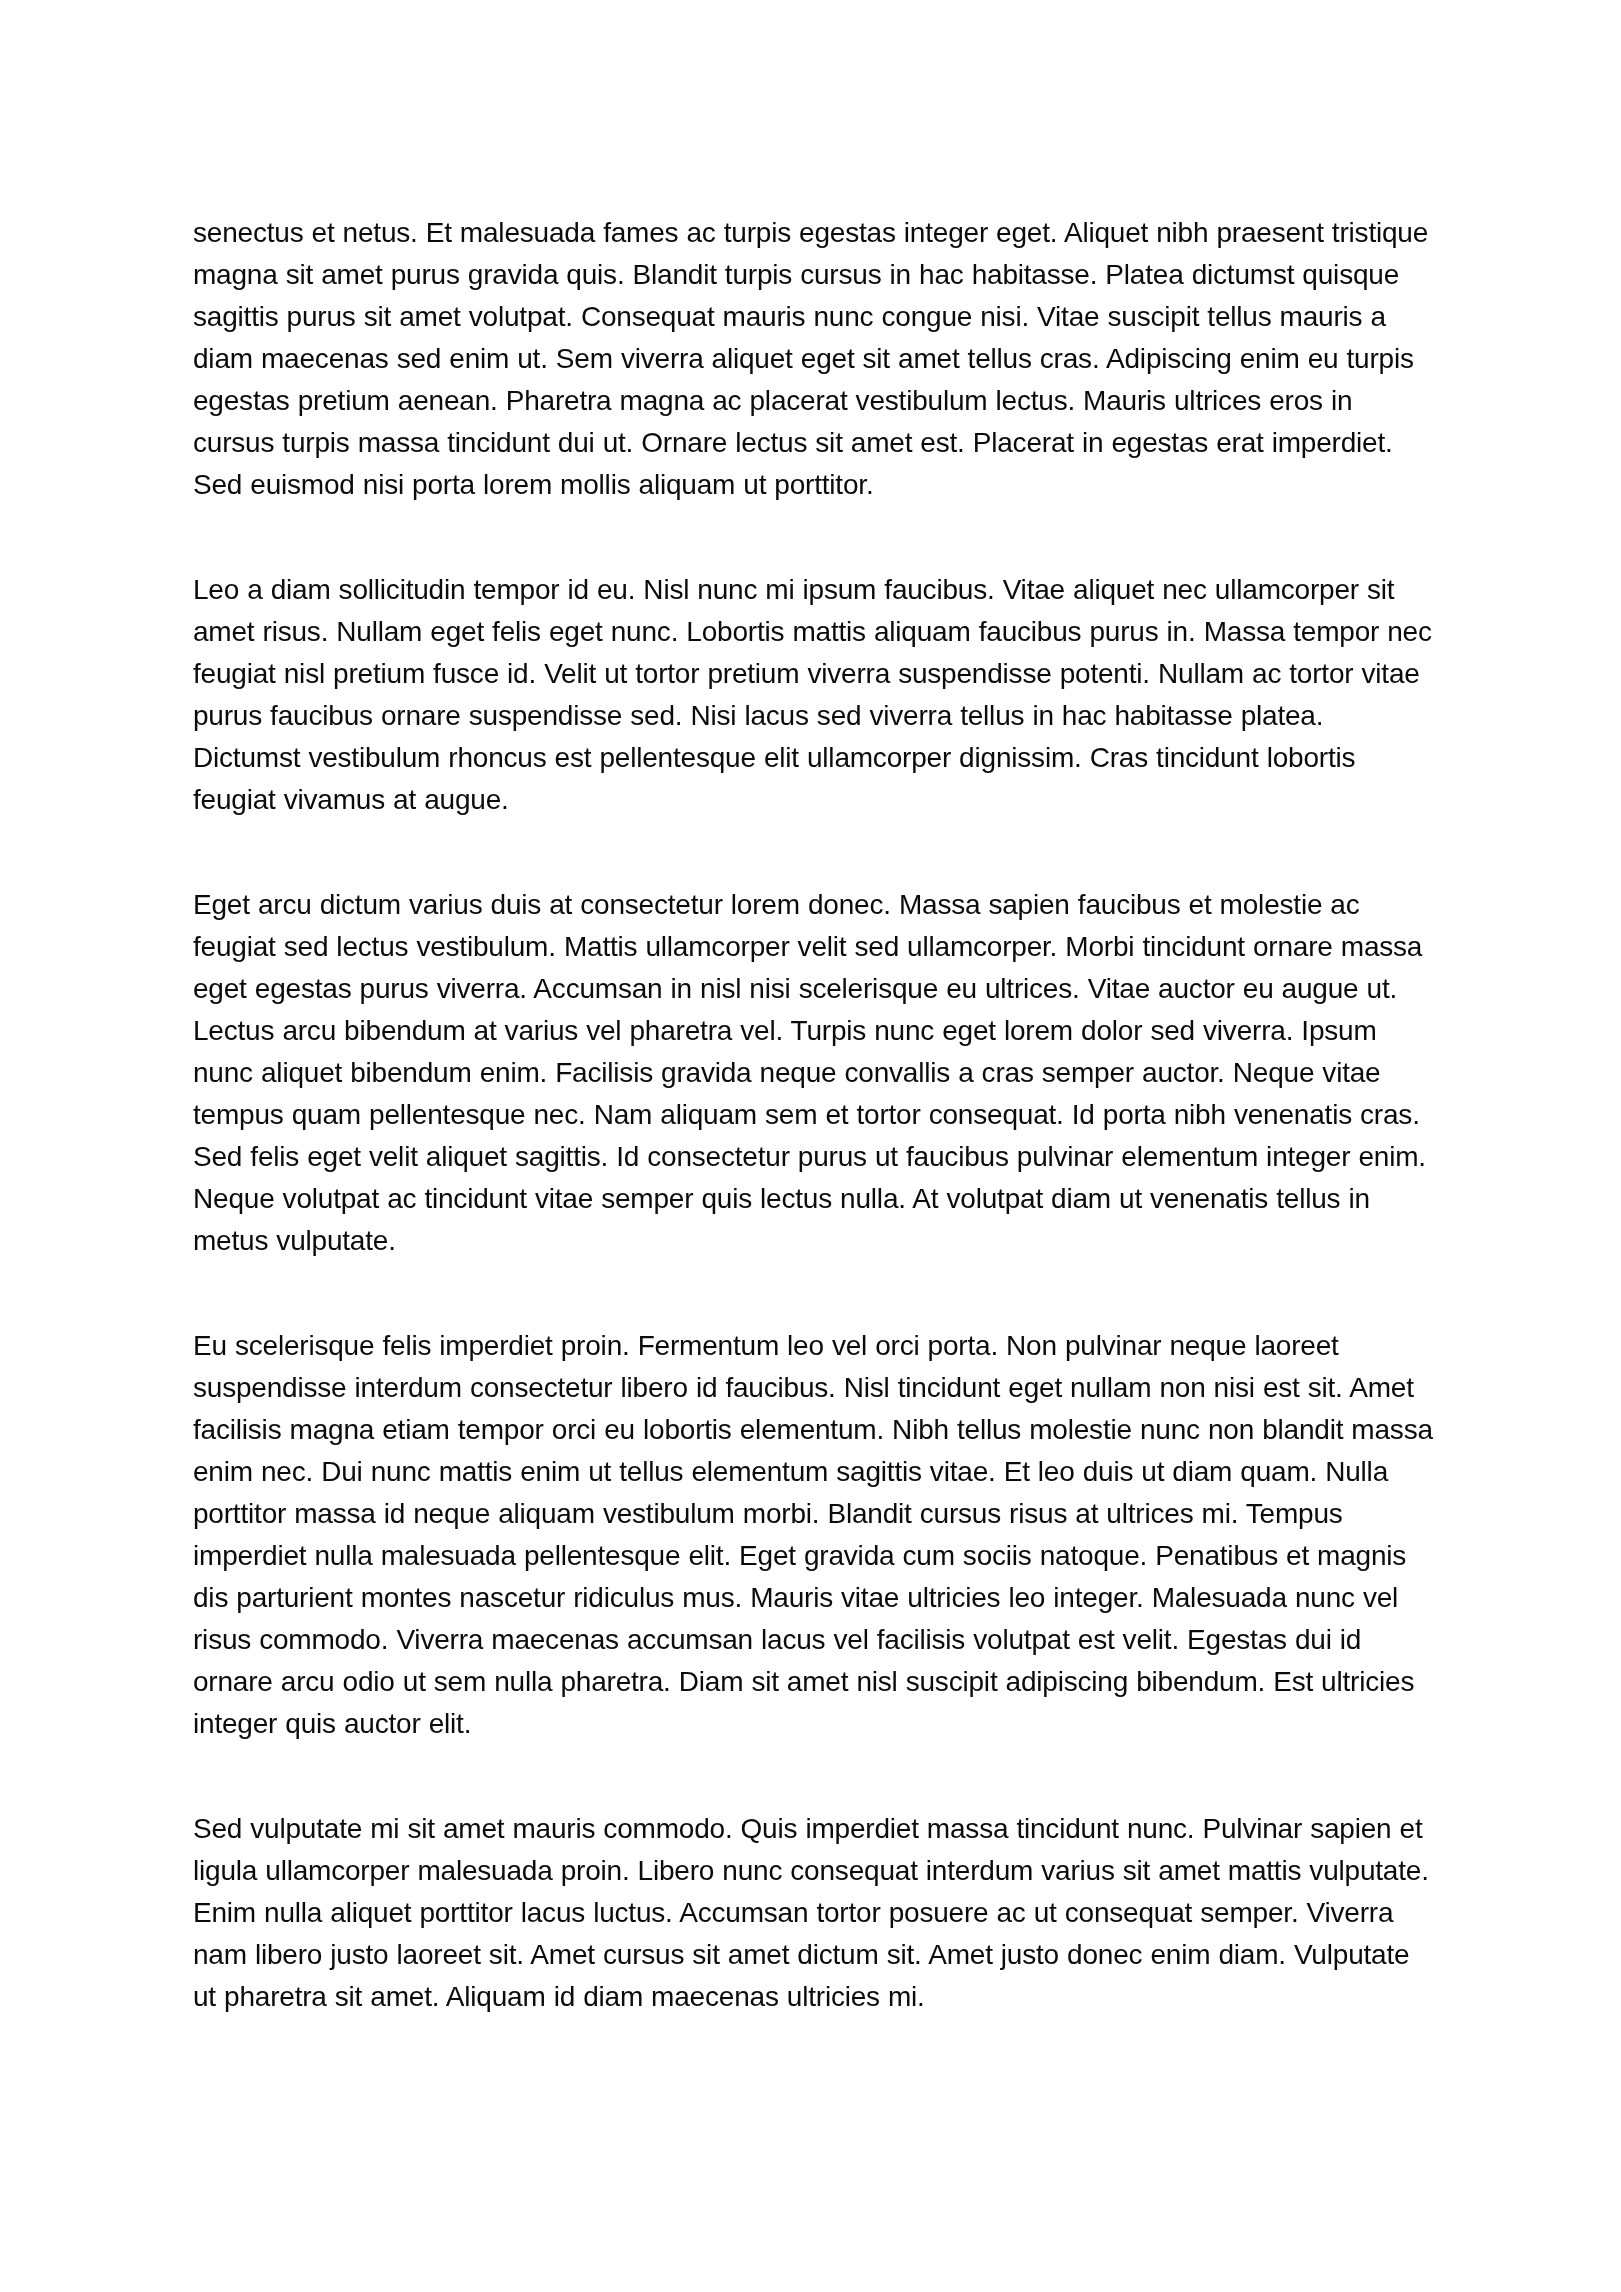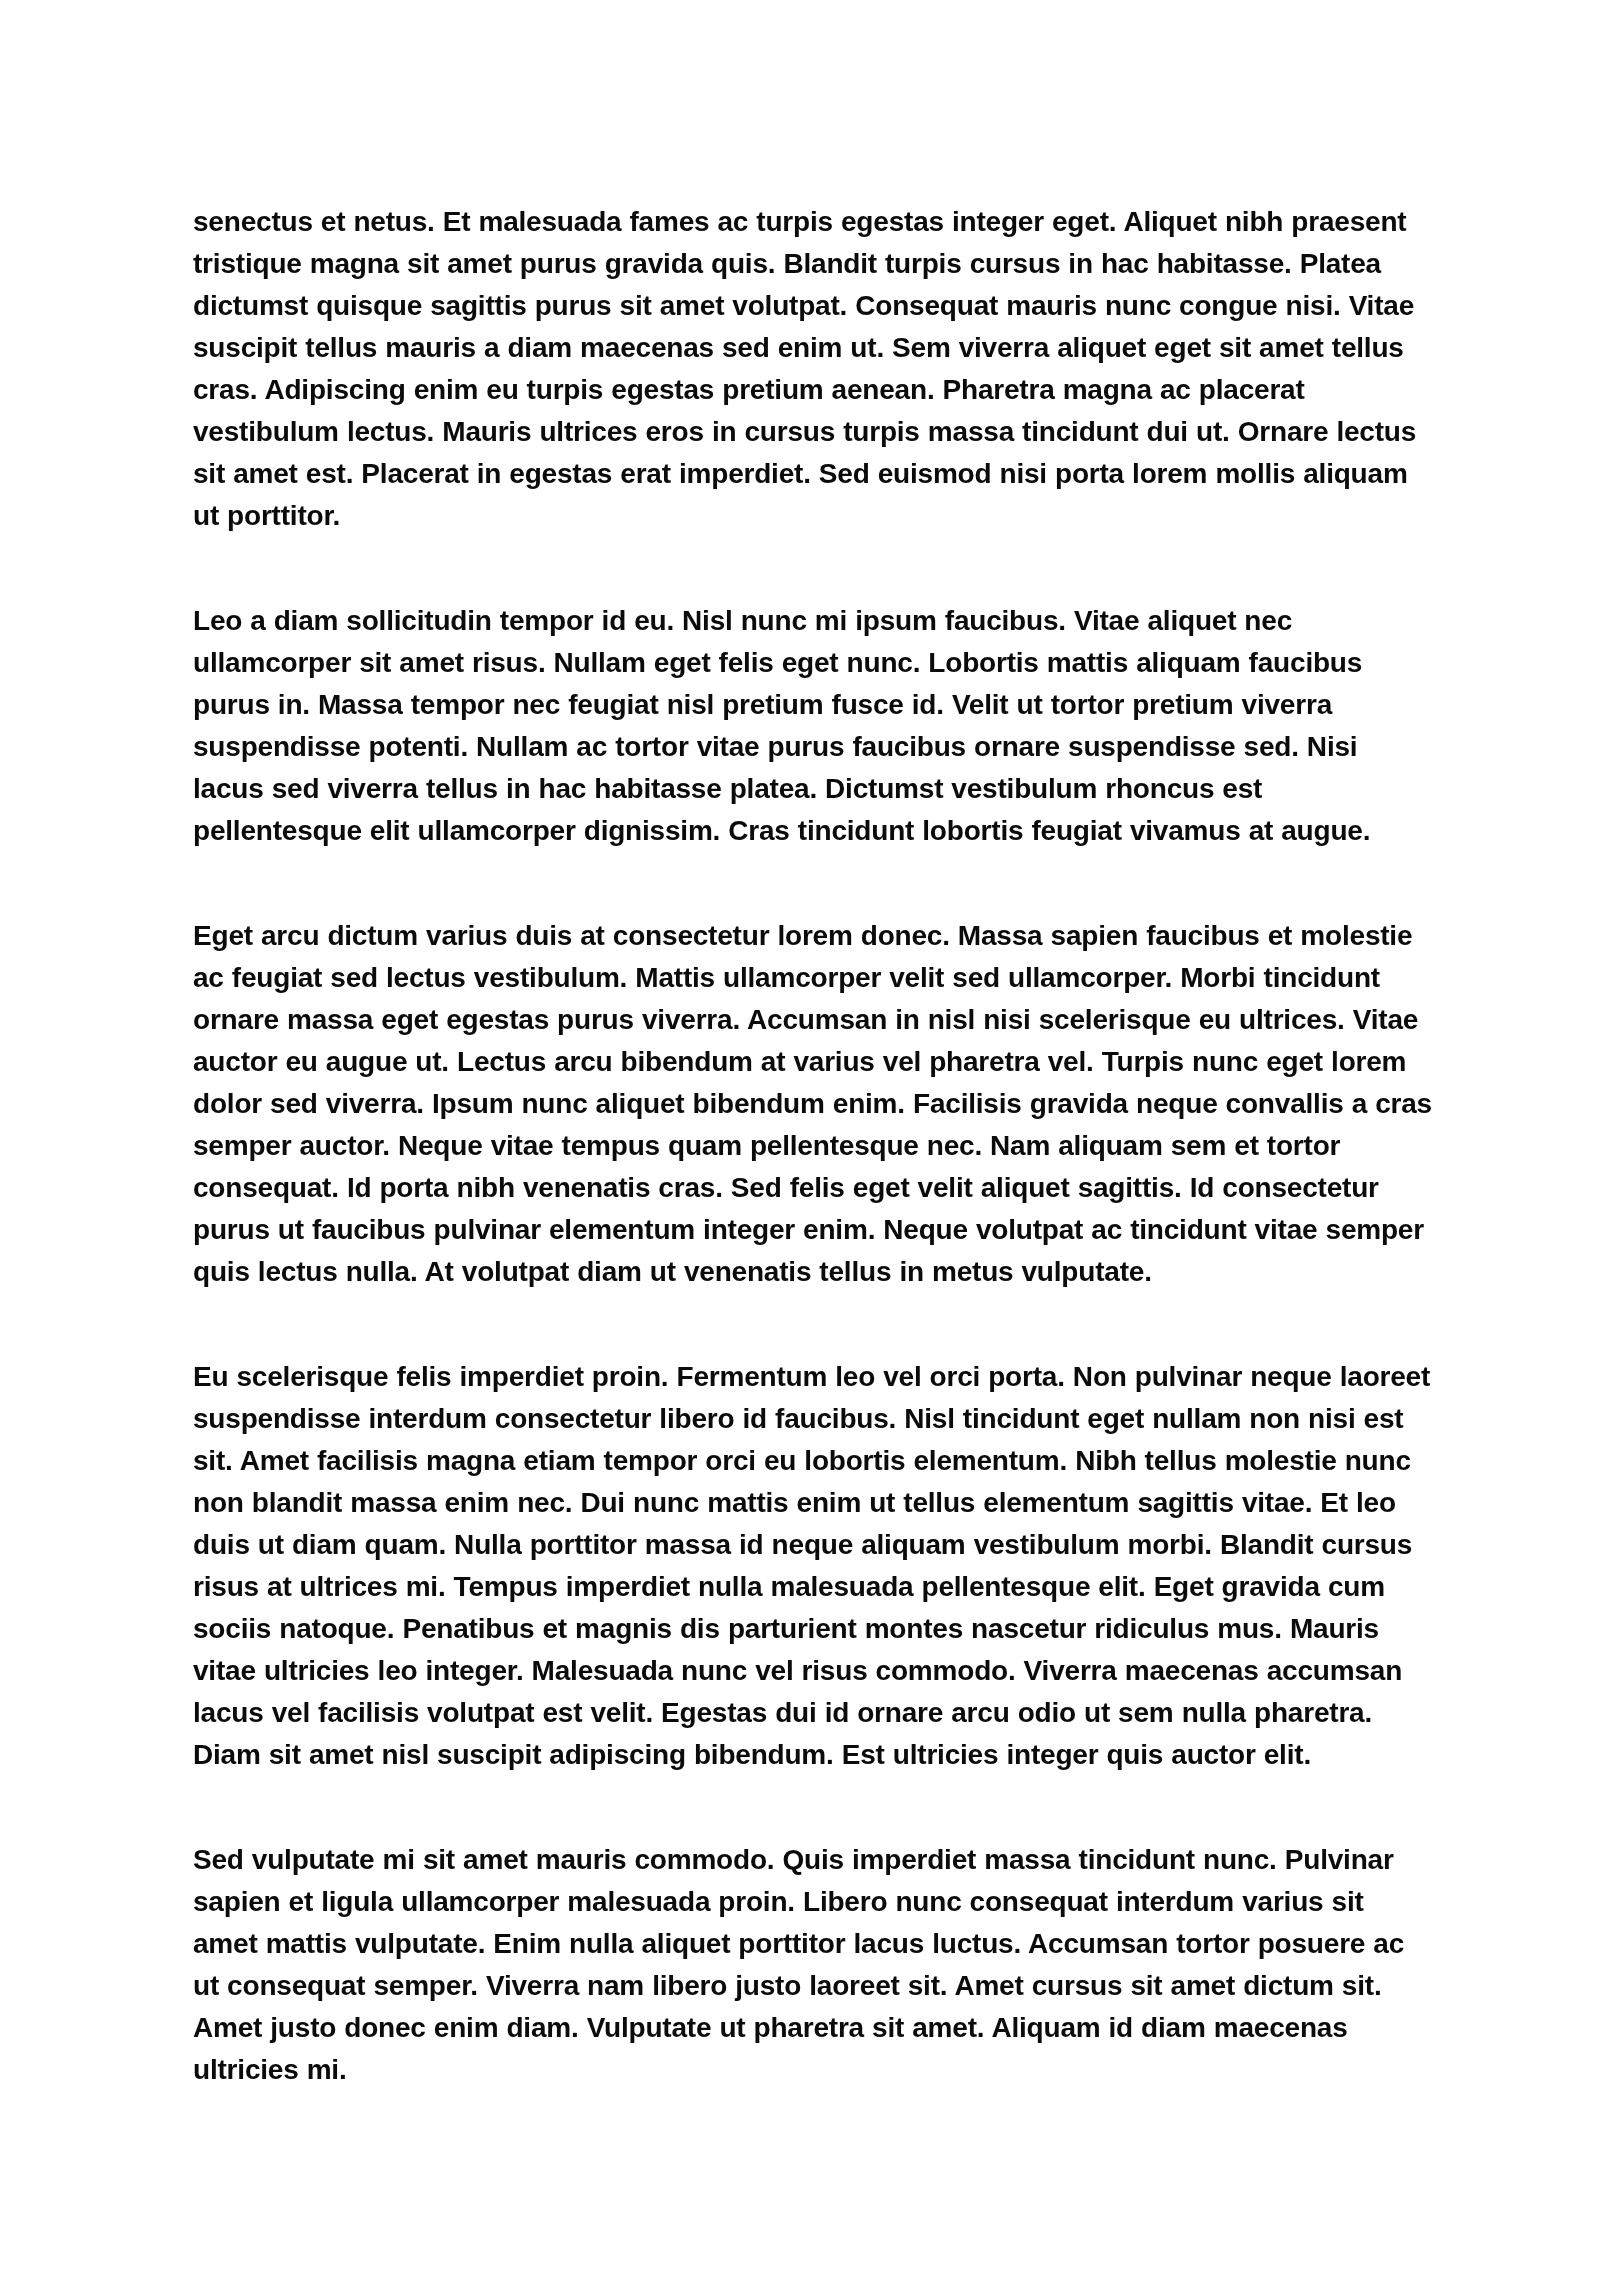--- a/index.html
+++ b/index.html
@@ -22,28 +22,27 @@
     height: 2293px;
     background: #ffffff;
   }
   .text-block {
     position: absolute;
     left: 193px;
     top: 197px;
     width: 1241px;
   }
   .text-block p.body-paragraph {
-    margin: 4px 0 63px 0;
+    margin: 15px 0 63px 0;
     font-size: 28px;
     line-height: 42px;
     letter-spacing: -0.2px;
     color: #0b0b0b;
     text-align: left;
     word-spacing: 0.5px;
-    font-weight: bold;
   }
   .text-block p.body-paragraph:last-child {
     margin-bottom: 0;
   }
 </style>
 </head>
 <body>
 
 <div class="page">
   <div class="text-block">

